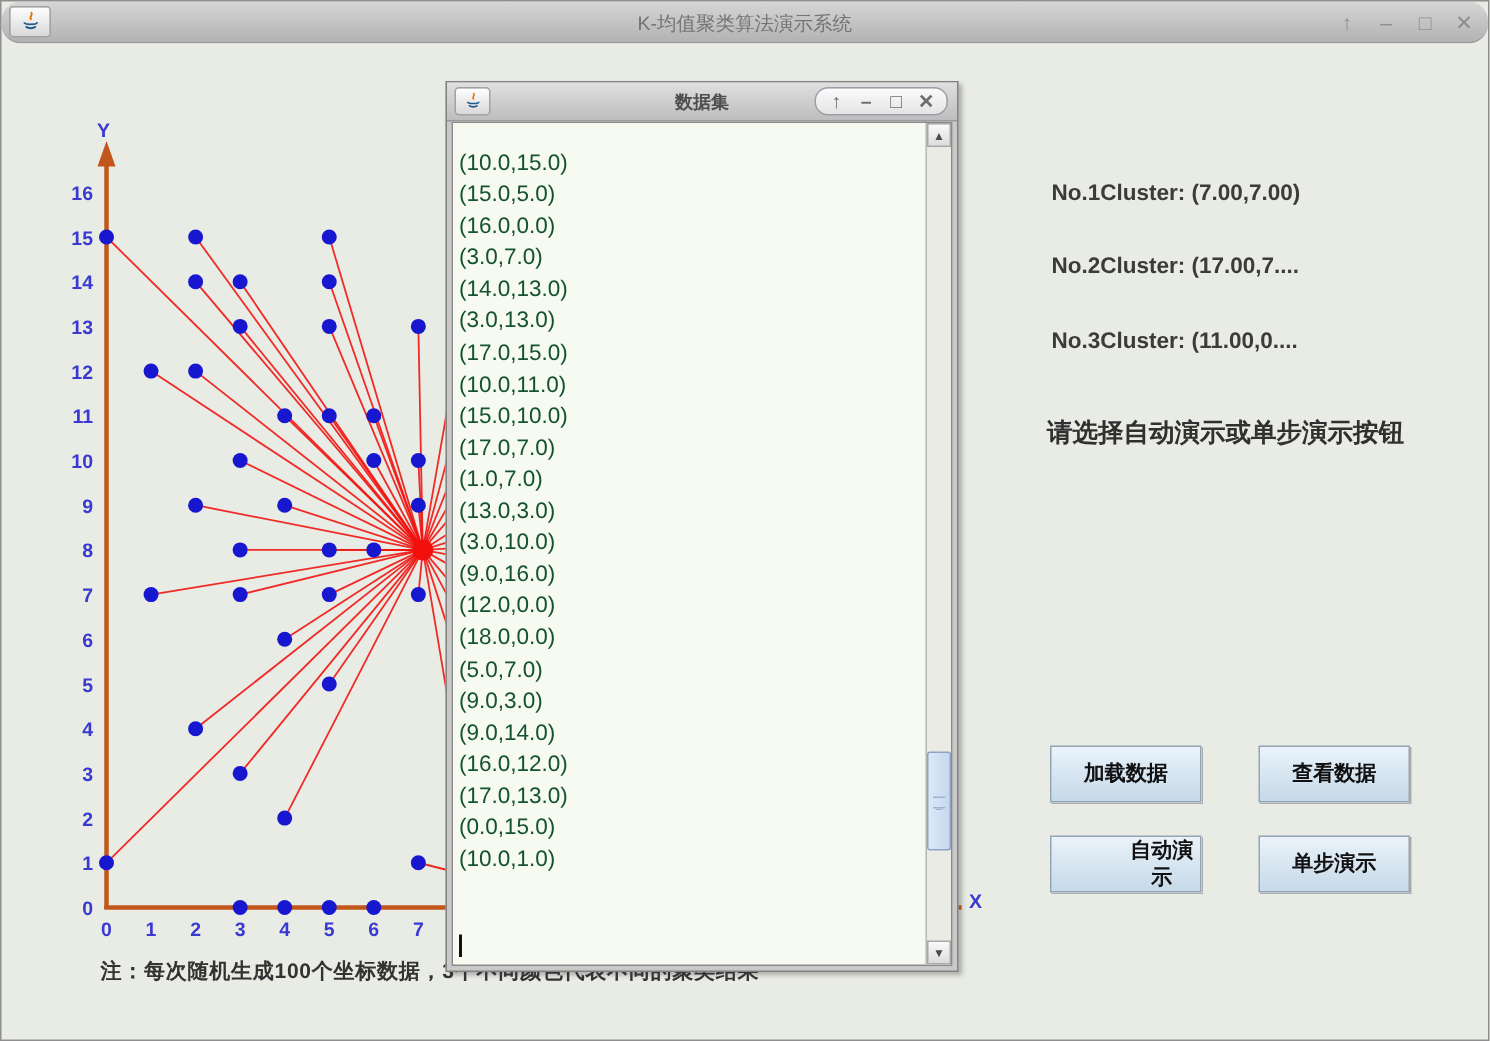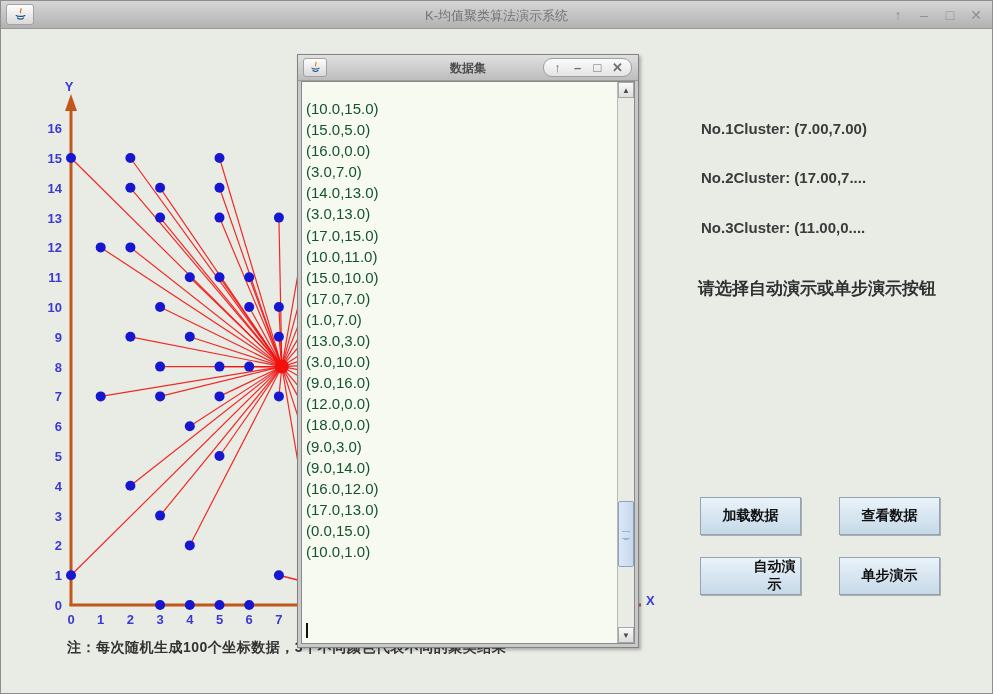--- a/index.html
+++ b/index.html
@@ -4,21 +4,21 @@
 <style>
   * { margin:0; padding:0; box-sizing:border-box; }
   html,body { width:993px; height:694px; overflow:hidden;
     font-family:"Liberation Sans", sans-serif; }
   .app { position:absolute; left:0; top:0; width:993px; height:694px;
     background:#e9ebe5; border:1px solid #8e8e8e; }
 
   
   .titlebar { position:absolute; left:0; top:0; width:100%; height:28px;
     background:linear-gradient(#d6d6d6,#b2b2b2);
-    border-bottom:1px solid #979797; }
+    border-bottom:1px solid #979797;border-radius:13px; }
   .titlebar .icon-btn { position:absolute; left:5px; top:3px; width:28px; height:21px;
     background:linear-gradient(#fefefe,#d9d9d9); border:1px solid #a2a2a2;
     border-radius:3px; display:flex; align-items:center; justify-content:center; }
   .titlebar .win-title { position:absolute; left:0; right:0; top:6px; text-align:center;
     font-size:13px; color:#747474; }
   .win-controls { position:absolute; right:8px; top:4px; height:20px;
     display:flex; gap:10px; align-items:center; }
   .win-controls span { color:#8f8f8f; font-size:14px; width:16px; text-align:center;
     cursor:default; line-height:20px; }
 
@@ -271,20 +271,21 @@
           <div class="row">(17.0,15.0)</div>
           <div class="row">(10.0,11.0)</div>
           <div class="row">(15.0,10.0)</div>
           <div class="row">(17.0,7.0)</div>
           <div class="row">(1.0,7.0)</div>
           <div class="row">(13.0,3.0)</div>
           <div class="row">(3.0,10.0)</div>
           <div class="row">(9.0,16.0)</div>
           <div class="row">(12.0,0.0)</div>
           <div class="row">(18.0,0.0)</div>
+          <div class="row">(5.0,7.0)</div>
           <div class="row">(9.0,3.0)</div>
           <div class="row">(9.0,14.0)</div>
           <div class="row">(16.0,12.0)</div>
           <div class="row">(17.0,13.0)</div>
           <div class="row">(0.0,15.0)</div>
           <div class="row">(10.0,1.0)</div>
         </div>
       <div class="caret"></div>
       <div class="sbar">
         <div class="sbtn up">▲</div>

